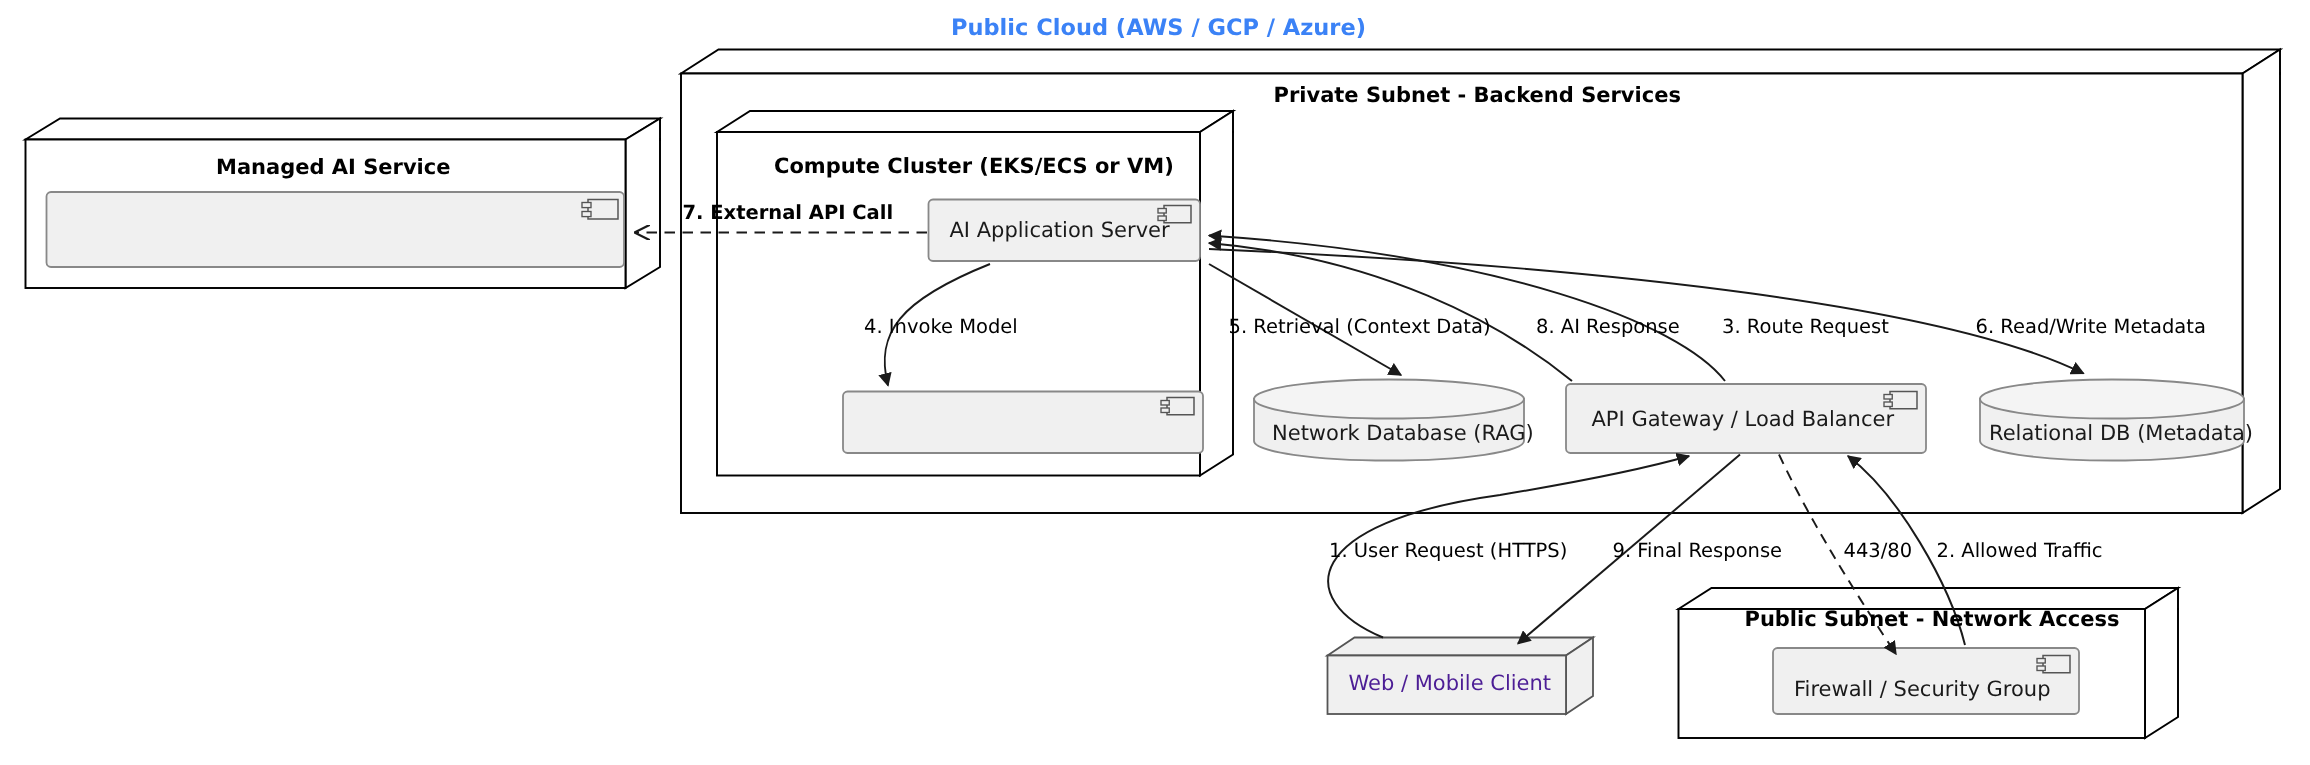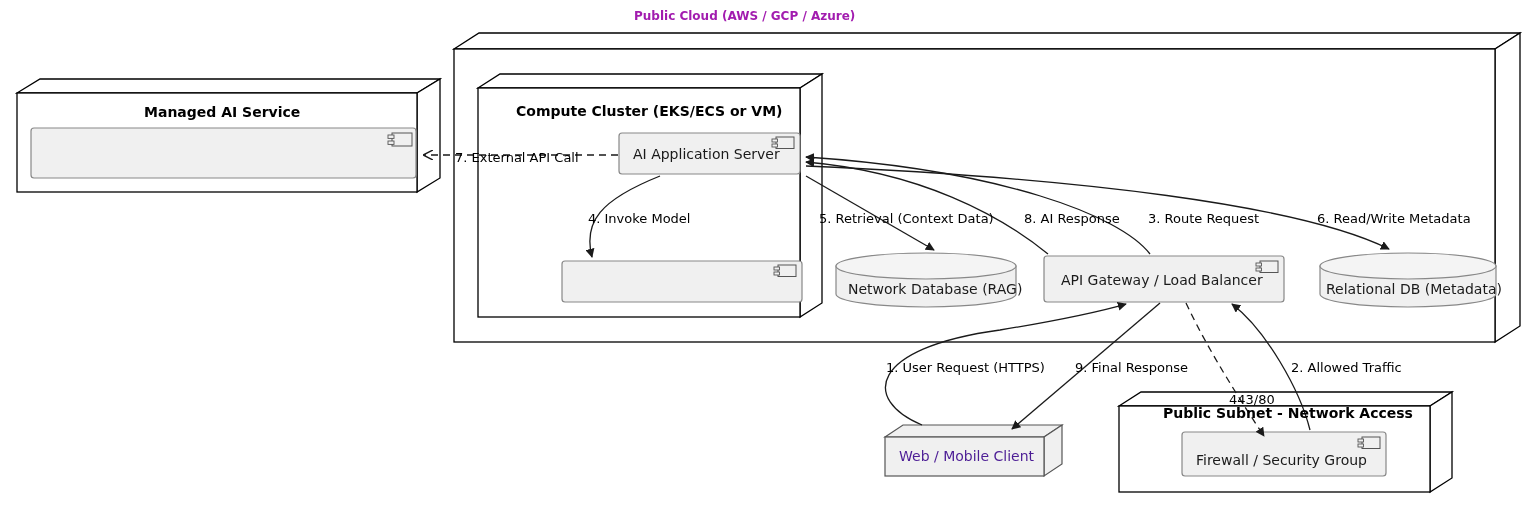--- a/index.html
+++ b/index.html
@@ -8,21 +8,21 @@
     background:#ffffff;
     font-family:"DejaVu Sans","Liberation Sans",sans-serif;
     overflow:hidden;
     position:relative;
   }
   #stage{position:absolute;left:0;top:0;width:1540px;height:510px;}
   svg#diagram{position:absolute;left:0;top:0;width:1540px;height:510px;}
 
   .cloud-title{
     position:absolute;
-    font-size:12px;font-weight:bold;color:#a21caf;
+    font-size:15px;font-weight:bold;color:#3b82f6;
     white-space:nowrap;
   }
   .node-title{
     position:absolute;
     font-size:14px;font-weight:bold;color:#000;
     white-space:nowrap;
   }
   .comp-label{
     position:absolute;
     font-size:14px;color:#1a1a1a;
@@ -180,20 +180,21 @@
       <path d="M 1186 303 C 1208 350 1240 400 1264 436" fill="none" stroke="#1a1a1a" stroke-width="1.3" stroke-dasharray="7,5" marker-end="url(#arrowFull)"></path>
     </g>
 
     <g>
       <path d="M 1310 430 C 1300 390 1266 330 1232 304" fill="none" stroke="#1a1a1a" stroke-width="1.3" marker-end="url(#arrowFull)"></path>
     </g>
   </svg>
 
   <div class="cloud-title" style="left:634px;top:9px;">Public Cloud (AWS / GCP / Azure)</div>
 
+  <div class="node-title" style="left:849px;top:56px;">Private Subnet - Backend Services</div>
 
   <div class="node-title" style="left:516px;top:103px;">Compute Cluster (EKS/ECS or VM)</div>
 
   <div class="node-title" style="left:144px;top:104px;">Managed AI Service</div>
 
   <div class="node-title" style="left:1149px;top:405px;margin-left:14px;">Public Subnet - Network Access</div>
 
 
   <div class="comp-label" style="left:633px;top:146px;">AI Application Server</div>
 
@@ -201,33 +202,33 @@
   <div class="comp-label" style="left:1061px;top:272px;">API Gateway / Load Balancer</div>
 
   <div class="comp-label" style="left:1196px;top:452px;">Firewall / Security Group</div>
 
   <div class="db-label" style="left:848px;top:281px;">Network Database (RAG)</div>
 
   <div class="db-label" style="left:1326px;top:281px;">Relational DB (Metadata)</div>
 
   <div class="node-label" style="left:899px;top:448px;">Web / Mobile Client</div>
 
-  <div class="edge-label" style="left:455px;top:150px;">7. External API Call</div>
-
-  <div class="edge-label" style="left:588px;top:211px;">4. Invoke Model</div>
+  <div class="edge-label" style="left:455px;top:135px;font-weight:bold;">7. External API Call</div>
+
+  <div class="edge-label" style="left:576px;top:211px;">4. Invoke Model</div>
 
   <div class="edge-label" style="left:819px;top:211px;text-align:right;">5. Retrieval (Context Data)</div>
 
   <div class="edge-label" style="left:1024px;top:211px;">8. AI Response</div>
 
   <div class="edge-label" style="left:1148px;top:211px;">3. Route Request</div>
 
   <div class="edge-label" style="left:1317px;top:211px;">6. Read/Write Metadata</div>
 
   <div class="edge-label" style="left:886px;top:360px;">1. User Request (HTTPS)</div>
 
   <div class="edge-label" style="left:1075px;top:360px;">9. Final Response</div>
 
-  <div class="edge-label" style="left:1229px;top:360px;margin-top:32px;">443/80</div>
+  <div class="edge-label" style="left:1229px;top:360px;">443/80</div>
 
   <div class="edge-label" style="left:1291px;top:360px;">2. Allowed Traffic</div>
 
 </div>
 
 </body></html>

